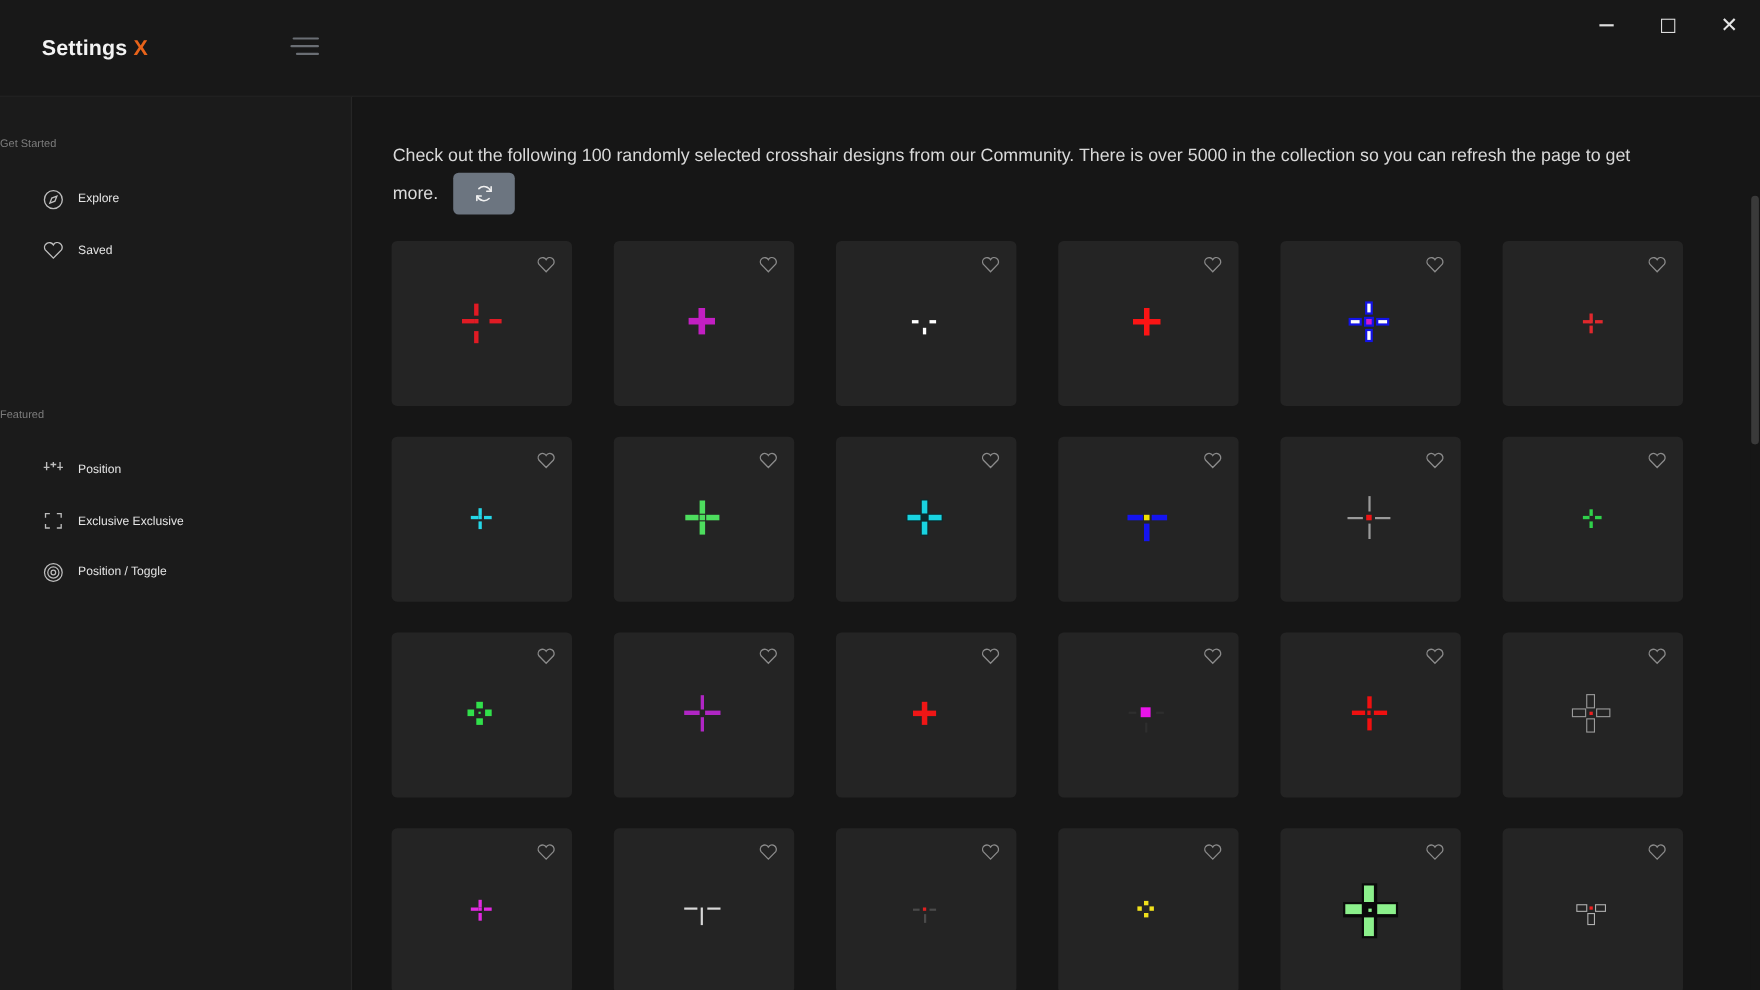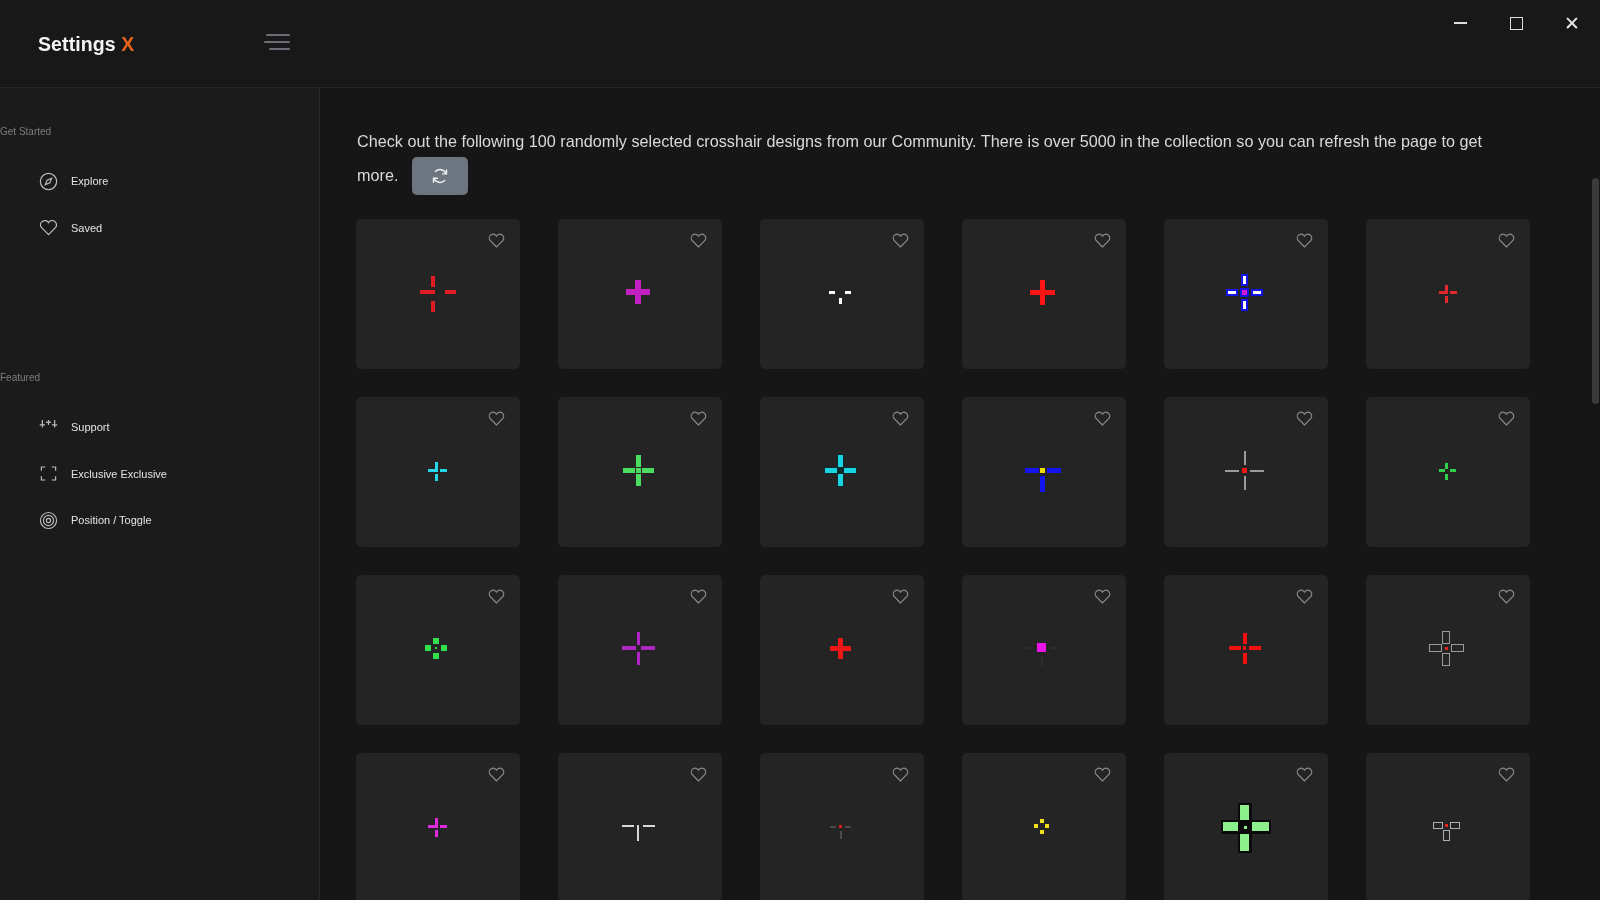--- a/index.html
+++ b/index.html
@@ -187,21 +187,21 @@
         <span class="ico">
           <svg width="21" height="21" viewBox="0 0 24 24" fill="none" stroke="#bdbdbd" stroke-width="1.4">
             <line x1="5" y1="3.5" x2="5" y2="12"></line>
               <line x1="2" y1="9" x2="8" y2="9"></line>
             <line x1="12" y1="3.5" x2="12" y2="9"></line>
               <line x1="9" y1="6" x2="15" y2="6"></line>
             <line x1="19" y1="3.5" x2="19" y2="12"></line>
               <line x1="16" y1="9" x2="22" y2="9"></line>
           </svg>
         </span>
-        <span class="lbl">Support</span>
+        <span class="lbl">Position</span>
       </div>
 
       <div class="navitem">
         <span class="ico">
           <svg width="19" height="19" viewBox="0 0 24 24" fill="none" stroke="#bdbdbd" stroke-width="1.5">
             <path d="M3 8.5 V3.8 H8"></path>
               <path d="M16 3.8 H21 V8.5"></path>
             <path d="M21 15.5 V20.2 H16"></path>
               <path d="M8 20.2 H3 V15.5"></path>
           </svg>

